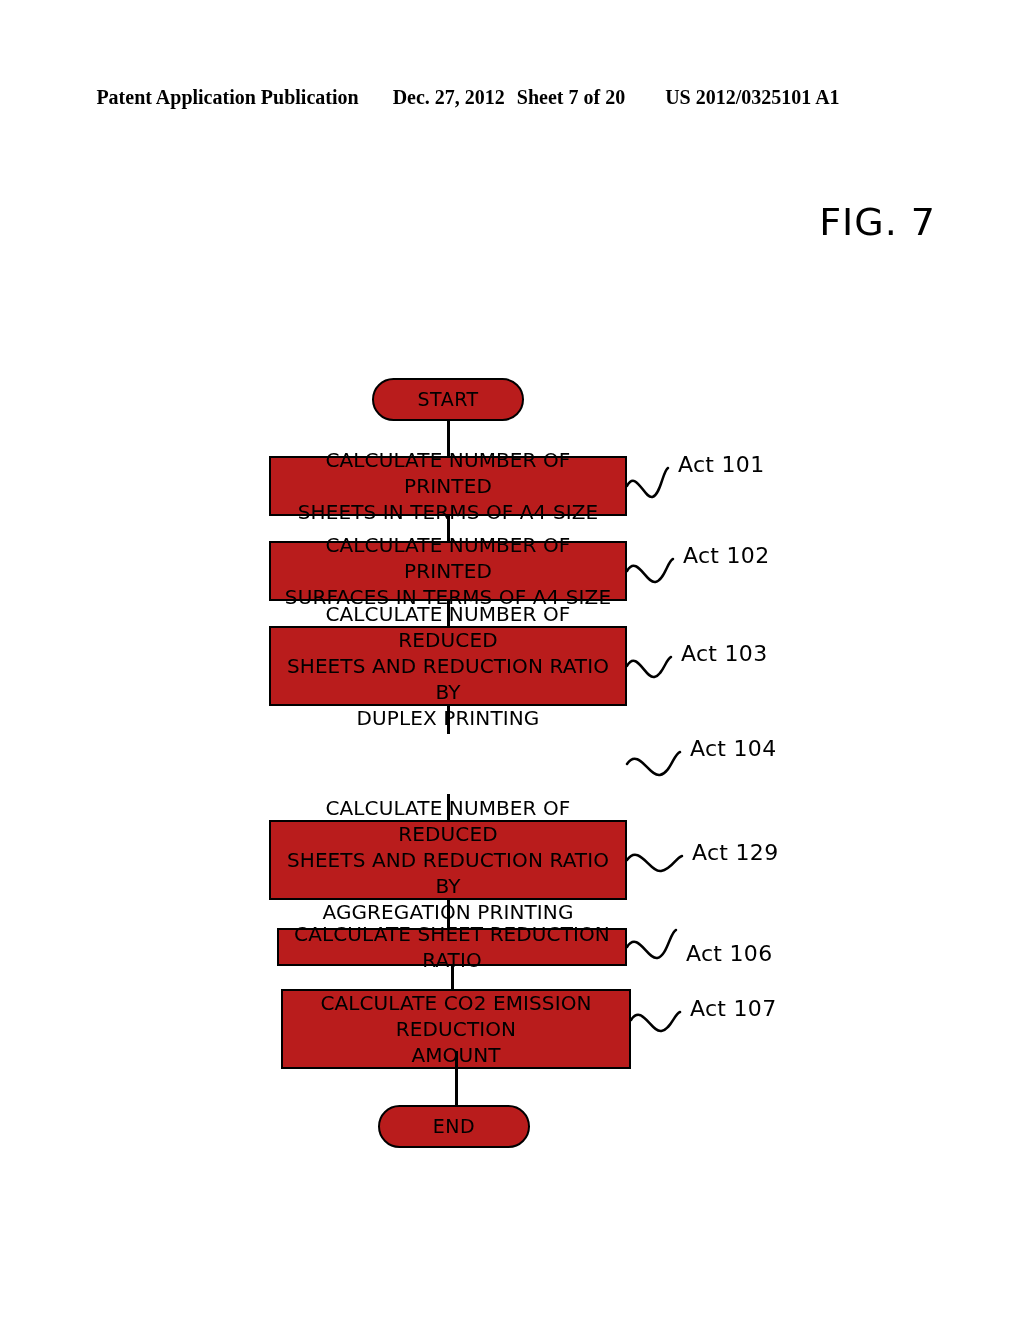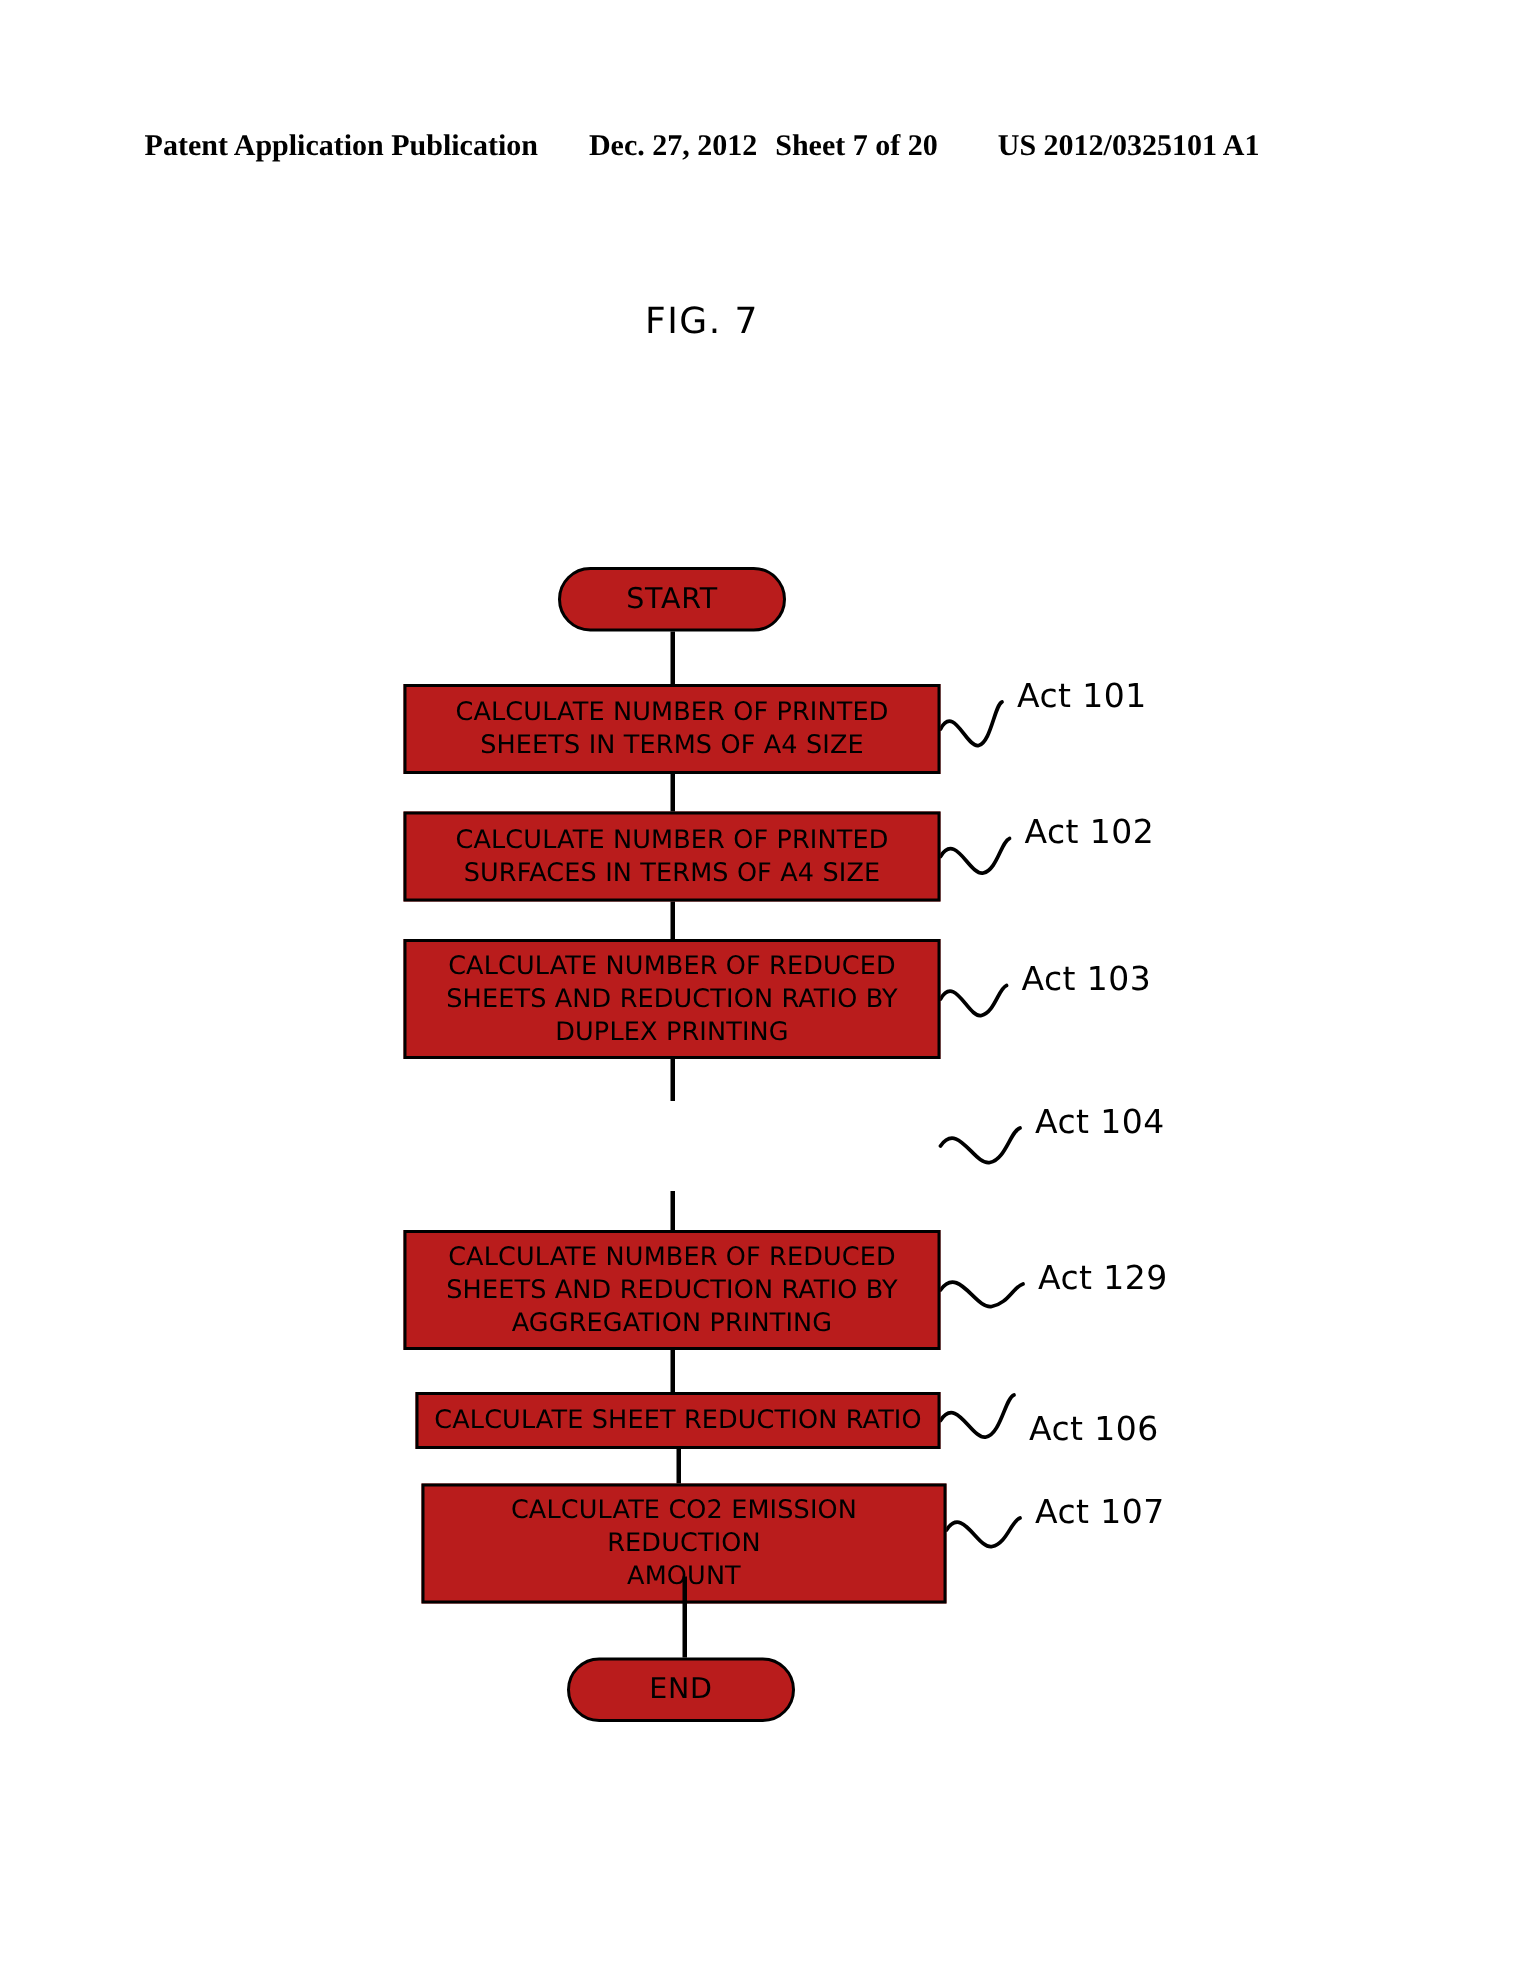--- a/index.html
+++ b/index.html
@@ -37,22 +37,22 @@
   #page-header .hdr-date { margin-right: 12px; }
   #page-header .hdr-sheet { margin-right: 40px; }
   #page-header .hdr-pubnum { }
 
   
   #figure-title {
     position: absolute;
     top: 200px;
     left: 0;
     width: 936px;
-    text-align: center;
-    font-size: 24px;
+    text-align: right;
+    font-size: 38px;
     font-family: "DejaVu Sans", sans-serif;
     letter-spacing: 1px;
   }
 
   
   #flowchart {
     position: absolute;
     top: 0;
     left: 0;
     width: 1024px;
@@ -72,21 +72,21 @@
   .node.process {
     border: 2.5px solid #000;
     border-radius: 0;
   }
   .node.terminal {
     border: 2.5px solid #000;
     border-radius: 999px;
   }
   .node-label {
     font-family: "DejaVu Sans", sans-serif;
-    font-size: 17px;
+    font-size: 20px;
     line-height: 1.30;
     letter-spacing: 0.1px;
     padding: 0 10px;
     white-space: pre-line;
   }
   .node.terminal .node-label {
     font-size: 19px;
     letter-spacing: 0.5px;
   }
 

